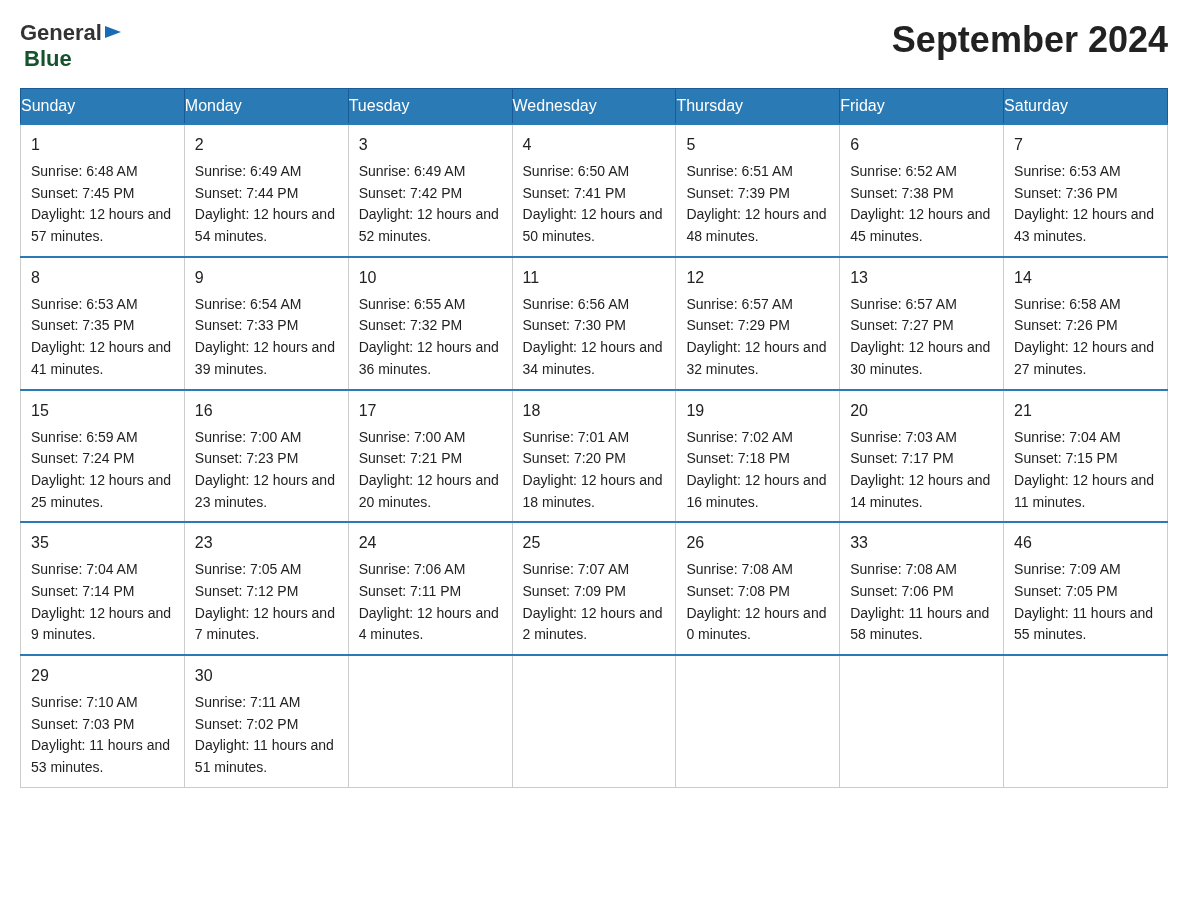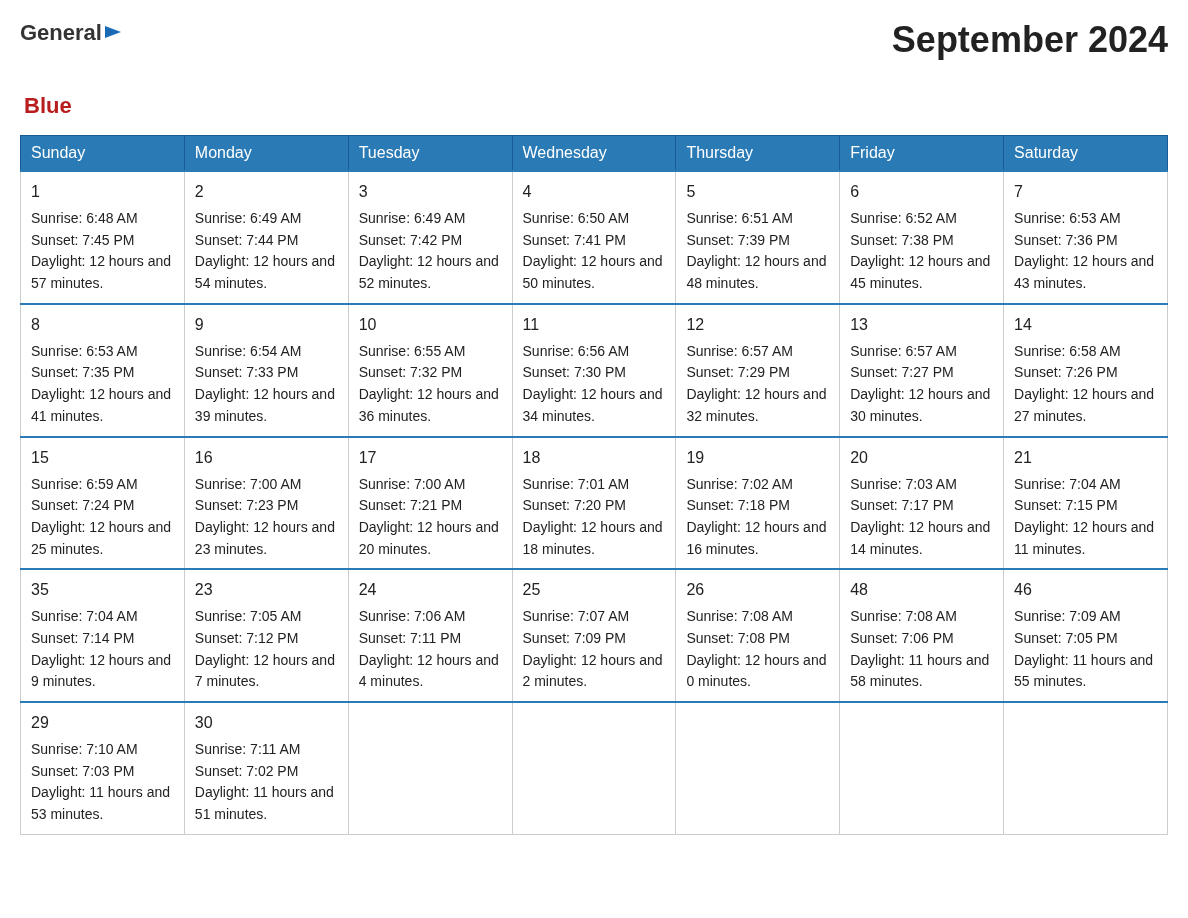--- a/index.html
+++ b/index.html
@@ -41,21 +41,21 @@
       margin-top: 4px;
     }
     .calendar-table {
       width: 100%;
       border-collapse: collapse;
       border: 1px solid #aaa;
     }
     .calendar-table th {
       background-color: #2a7ab5;
       color: #fff;
-      padding: 8px 10px;
+      padding: 8px 0;
       text-align: left;
       font-size: 16px;
       font-weight: normal;
       border: 1px solid #1a5a95;
     }
     .calendar-table td {
       vertical-align: top;
       padding: 8px 10px;
       border: 1px solid #ccc;
       width: calc(100% / 7);
@@ -78,21 +78,20 @@
       color: #222;
       line-height: 1.55;
     }
     .empty-cell {
       background: #fff;
     }
     .logo-wrapper {
       display: flex;
       flex-direction: column;
       align-items: flex-start;
-      gap: 47px;
     }
     .logo-line1 {
       display: flex;
       align-items: center;
     }
     .logo-line2 {
       display: flex;
       align-items: center;
       margin-left: 2px;
     }
@@ -102,21 +101,21 @@
 
 <div class="header">
   <div class="logo-wrapper">
     <div class="logo-line1">
       <span class="logo-text-general">General</span>
       <svg width="20" height="20" viewBox="0 0 20 20" style="margin-left:3px;margin-top:-2px;">
         <polygon points="0,4 16,10 0,16" fill="#1a6bb5"></polygon>
       </svg>
     </div>
     <div class="logo-line2">
-      <span class="logo-text-blue" style="font-size:22px;font-weight:bold;color:#b91c1c;margin-left:2px;">Blue</span>
+      <span class="logo-text-blue" style="font-size:22px;font-weight:bold;color:#14532d;margin-left:2px;">Blue</span>
     </div>
   </div>
   <div class="title-area">
     <div class="calendar-title">September 2024</div>
   </div>
 </div>
 
 <table class="calendar-table">
   <thead>
     <tr>
@@ -235,21 +234,21 @@
         </td>
         <td>
           <span class="day-number">25</span>
           <div class="day-info">Sunrise: 7:07 AM<br>Sunset: 7:09 PM<br>Daylight: 12 hours and 2 minutes.</div>
         </td>
         <td>
           <span class="day-number">26</span>
           <div class="day-info">Sunrise: 7:08 AM<br>Sunset: 7:08 PM<br>Daylight: 12 hours and 0 minutes.</div>
         </td>
         <td>
-          <span class="day-number">48</span>
+          <span class="day-number">33</span>
           <div class="day-info">Sunrise: 7:08 AM<br>Sunset: 7:06 PM<br>Daylight: 11 hours and 58 minutes.</div>
         </td>
         <td>
           <span class="day-number">46</span>
           <div class="day-info">Sunrise: 7:09 AM<br>Sunset: 7:05 PM<br>Daylight: 11 hours and 55 minutes.</div>
         </td>
       </tr>
       <tr>
         <td>
           <span class="day-number">29</span>

